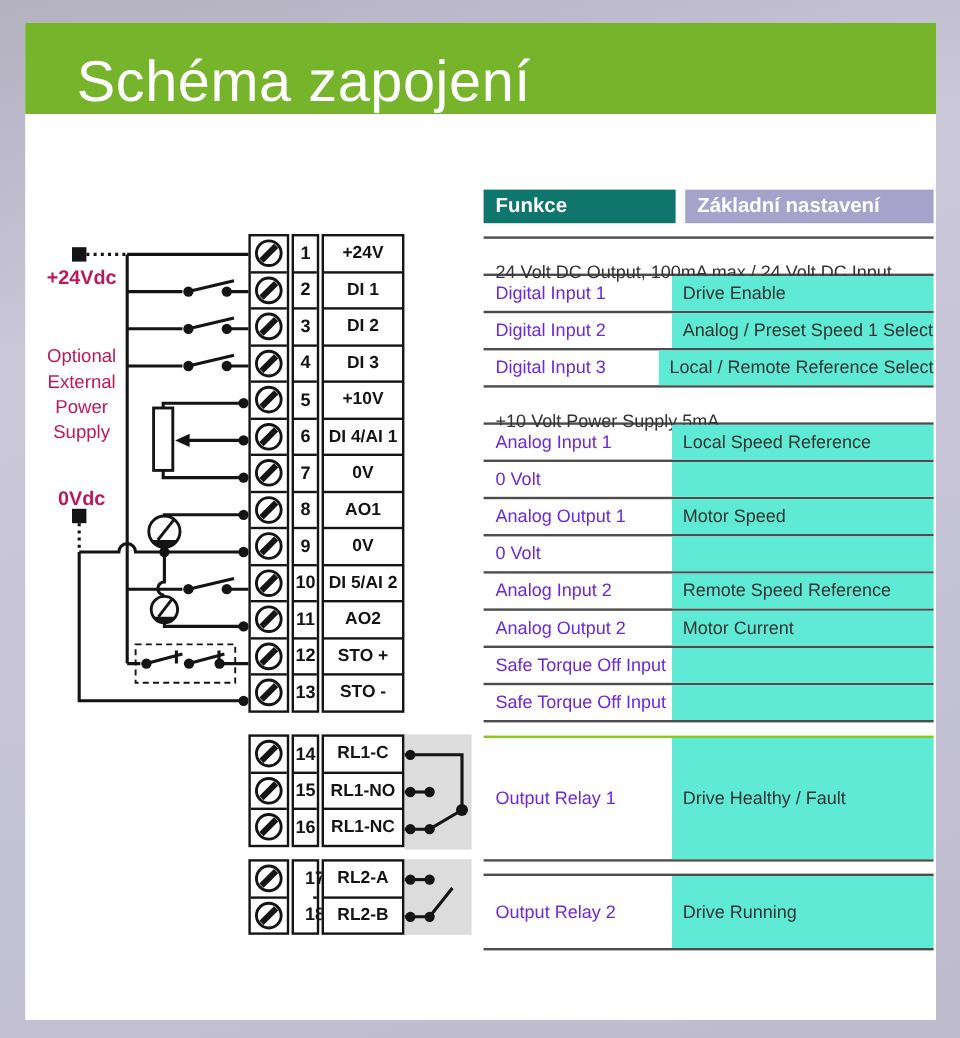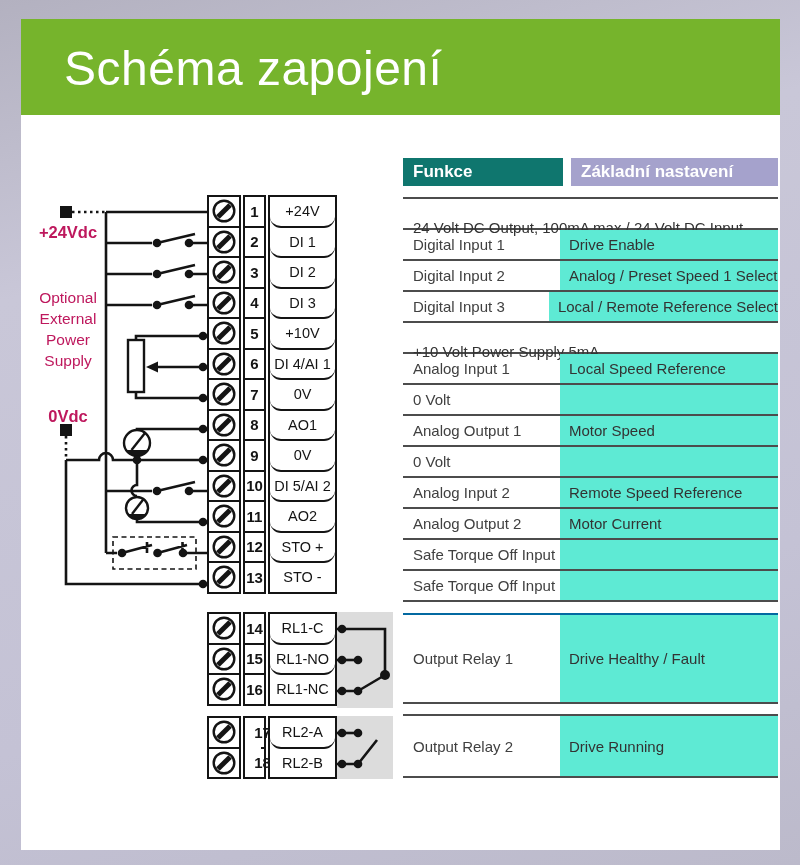--- a/index.html
+++ b/index.html
@@ -3,51 +3,51 @@
 <meta charset="utf-8">
 <style>
   html,body{margin:0;padding:0;}
   body{
     width:800px;height:865px;position:relative;overflow:hidden;
     background:linear-gradient(165deg,#b3b1c0 0%,#c9c7d8 28%,#c4c2d5 70%,#bcbacb 100%);
     font-family:"Liberation Sans",sans-serif;
     -webkit-font-smoothing:antialiased;
   }
   .page{position:absolute;left:21px;top:19px;width:759px;height:831px;background:#ffffff;}
-  .title-bar{position:absolute;left:0;top:0;width:759px;height:96px;background:#76b42c;}
+  .title-bar{position:absolute;left:0;top:0;width:759px;height:76px;background:#76b42c;}
   .title-bar .title{
     position:absolute;left:43px;top:22px;font-size:48px;color:#ffffff;
     letter-spacing:0.5px;font-weight:400;
   }
   svg.overlay{position:absolute;left:0;top:0;pointer-events:none;z-index:1;}
 
   
   .dlabel{position:absolute;z-index:2;text-align:center;color:#be185d;}
   .lab-24{left:28px;top:223px;width:80px;font-size:16.5px;font-weight:bold;}
   .lab-opt{left:26px;top:287px;width:84px;font-size:15.5px;line-height:21px;}
   .lab-0v{left:28px;top:407px;width:80px;font-size:16.5px;font-weight:bold;}
 
   
   .tcol{position:absolute;z-index:2;background:#fff;border:2.5px solid #141414;box-sizing:border-box;}
   .tcell{height:28.5px;border-bottom:2.5px solid #141414;display:flex;align-items:center;justify-content:center;box-sizing:content-box;}
   .tcell:last-child{border-bottom:none;}
   .tcell.num{font-size:15px;font-weight:bold;color:#141414;}
-  .tcell.lbl{font-size:14.5px;font-weight:normal;color:#141414;white-space:nowrap;border-radius:11px;}
+  .tcell.lbl{font-size:14.5px;font-weight:bold;color:#141414;white-space:nowrap;}
 
   
   .thead{position:absolute;left:403px;top:158px;width:375px;height:28px;display:flex;z-index:2;}
   .thead .h1{width:150px;background:#0f766e;margin-right:8px;}
   .thead .h2{flex:1;background:#a5a2cc;}
   .thead .hcell{display:flex;align-items:center;padding-left:10px;color:#fff;font-size:17px;font-weight:bold;white-space:nowrap;}
   .tbody{position:absolute;left:403px;top:197px;width:375px;border-top:2px solid #4c4c4c;z-index:2;}
   .trow{display:flex;height:31px;box-sizing:border-box;border-bottom:2px solid #4c4c4c;}
-  .trow .c1{width:157px;display:flex;align-items:center;padding-left:10px;box-sizing:border-box;font-size:15px;color:#404040;white-space:nowrap;}
+  .trow .c1{width:157px;display:flex;align-items:center;padding-left:10px;box-sizing:border-box;font-size:15px;color:#6d28d9;white-space:nowrap;}
   .trow .c2{flex:1;display:flex;align-items:center;padding-left:9px;box-sizing:border-box;font-size:15px;color:#333;background:#5eead4;white-space:nowrap;}
   .trow .cspan{width:100%;display:flex;align-items:center;padding-left:10px;box-sizing:border-box;font-size:15px;color:#333;white-space:nowrap;margin-top:28px;}
-  .trow.relay1{height:91px;border-top:2px solid #0369a1;}
+  .trow.relay1{height:105px;border-top:2px solid #84cc16;}
   .trow.relay2{height:64px;border-top:2px solid #4c4c4c;}
   .tspace1{height:11px;}
   .tspace2{height:10px;}
 </style>
 </head>
 <body>
 
 <div class="page">
   <div class="title-bar">
     <div class="title">Schéma zapojení</div>

